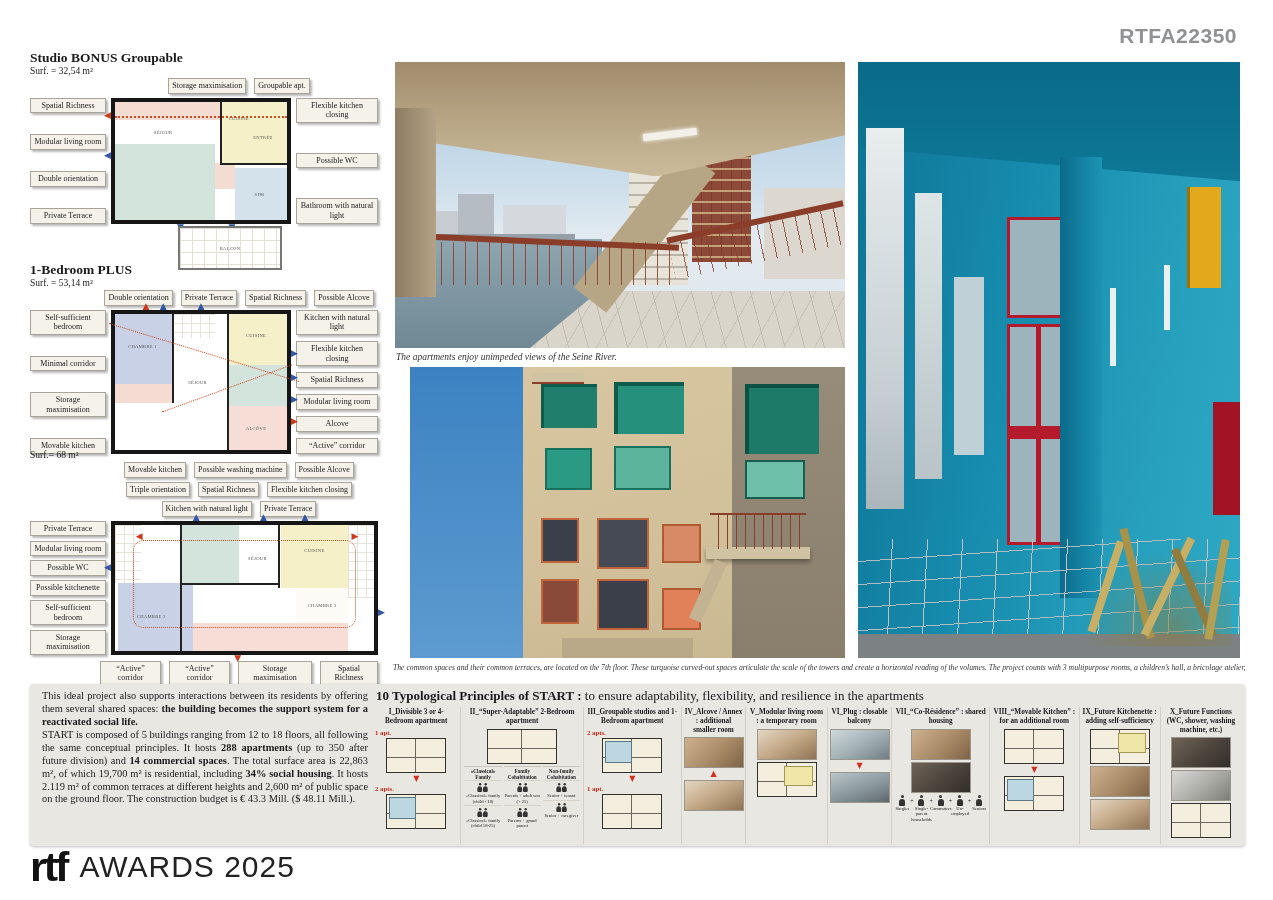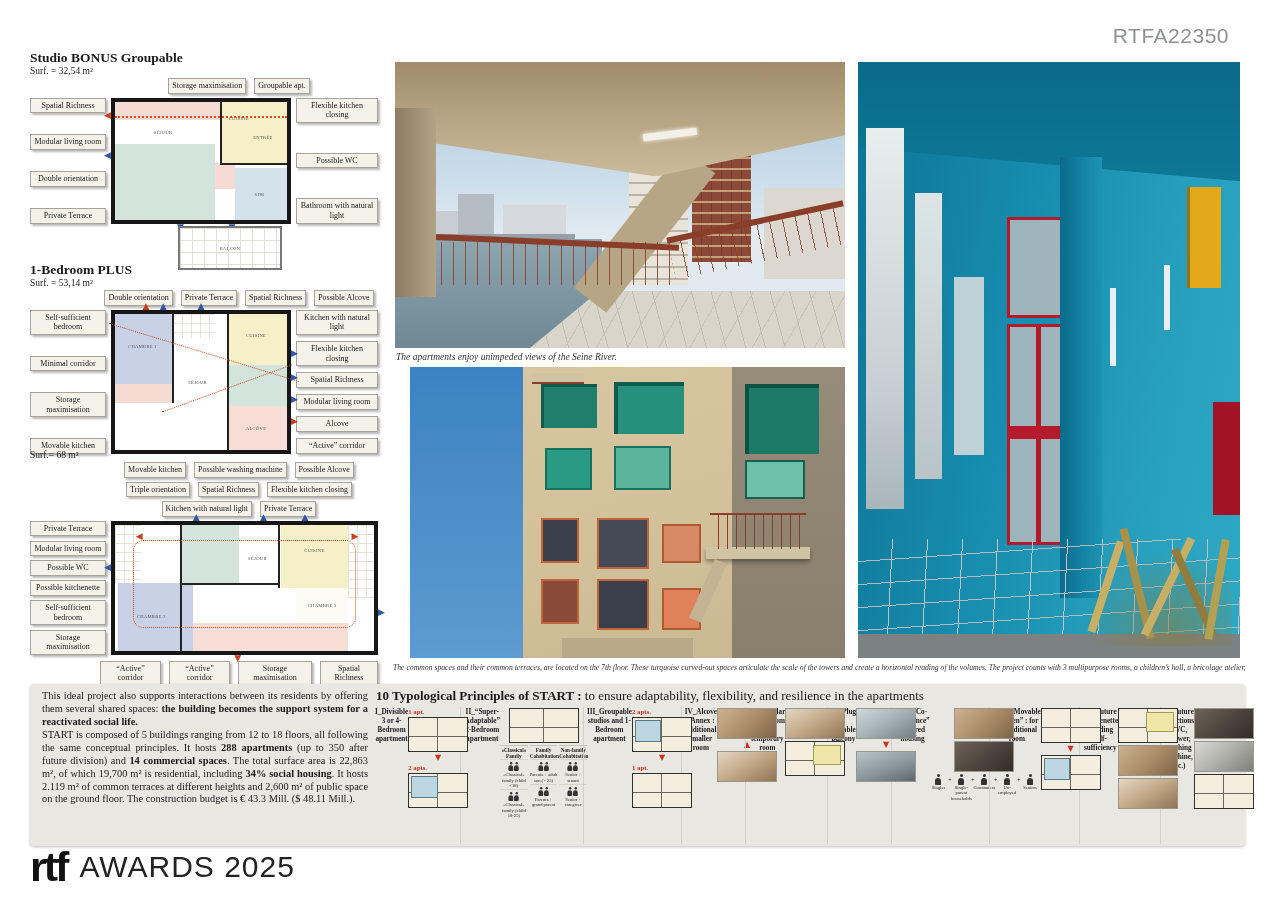--- a/index.html
+++ b/index.html
@@ -1,19 +1,19 @@
 <!DOCTYPE html>
 <html><head>
 <meta charset="utf-8">
 <style>
   html,body{margin:0;padding:0;background:#fff;}
   .board{position:relative;width:1273px;height:900px;background:#fff;overflow:hidden;
          font-family:"Liberation Serif",serif;color:#1a1a1a;}
-  .code{position:absolute;top:24px;right:44px;font-family:"Liberation Sans",sans-serif;
-        font-size:21px;color:#8f9193;letter-spacing:.5px;}
+  .code{position:absolute;top:24px;right:36px;font-family:"Liberation Sans",sans-serif;
+        font-size:21px;color:#8f9193;letter-spacing:.5px;font-weight:bold;}
 
   
   .plan-sec{position:absolute;left:30px;width:348px;}
   .plan-sec h2{margin:0;font-size:13.5px;font-weight:bold;}
   .plan-sec .surface{font-size:9.5px;margin:0 0 2px 0;}
   .top-labels{display:flex;flex-wrap:wrap;gap:4px 8px;justify-content:center;margin:2px 0 4px 70px;}
   .bot-labels{display:flex;gap:8px;justify-content:center;margin:6px 0 0 70px;}
   .mid{display:flex;align-items:stretch;gap:5px;}
   .side-labels{display:flex;flex-direction:column;justify-content:space-between;gap:4px;width:76px;flex:0 0 76px;}
   .side-labels.right{width:82px;flex:0 0 82px;}
@@ -50,21 +50,21 @@
   .band{position:absolute;left:30px;top:684px;width:1215px;height:162px;background:#e9e7e2;
         border-radius:4px;box-shadow:0 1px 3px rgba(0,0,0,.25);}
   .textblock{position:absolute;left:6px;top:4px;width:326px;height:152px;overflow:hidden;
              font-size:10.4px;line-height:1.23;text-align:justify;padding:2px 6px;}
   .textblock p{margin:0 0 1px 0;}
   .textblock .b{font-weight:bold;}
   .principles{position:absolute;left:342px;top:2px;right:4px;bottom:2px;display:flex;flex-direction:column;}
   .phead{font-size:13px;padding:2px 2px 3px 4px;}
   .phead .hb{font-weight:bold;}
   .pcols{flex:1;display:flex;align-items:stretch;}
-  .pcol{border-left:1px solid #d2cfc7;padding:1px 3px;display:flex;flex-direction:row;min-width:0;}
+  .pcol{border-left:1px solid #d2cfc7;padding:1px 3px;display:flex;flex-direction:column;min-width:0;}
   .pcol:first-child{border-left:none;}
   .ptitle{font-size:7.2px;font-weight:bold;text-align:center;line-height:1.25;min-height:19px;margin-bottom:2px;}
   .pfigs{flex:1;display:flex;flex-direction:column;align-items:center;gap:2px;}
   .pbadge{align-self:flex-start;color:#c22a17;font-weight:bold;font-size:6.8px;}
   .parrow{color:#d03020;font-size:8px;line-height:1;font-family:"DejaVu Sans",sans-serif;}
   .pthumb{width:58px;border:1px solid #9a968c;position:relative;flex:0 0 auto;}
   .pthumb.plan{height:33px;background:#f3eedd;border:1.6px solid #33312d;
      background-image:linear-gradient(90deg,transparent 0 48%,#6b675e 48% 50%,transparent 50%),
                       linear-gradient(transparent 0 55%,#6b675e 55% 58%,transparent 58%);}
   .pthumb.plan.wide{width:68px;}

